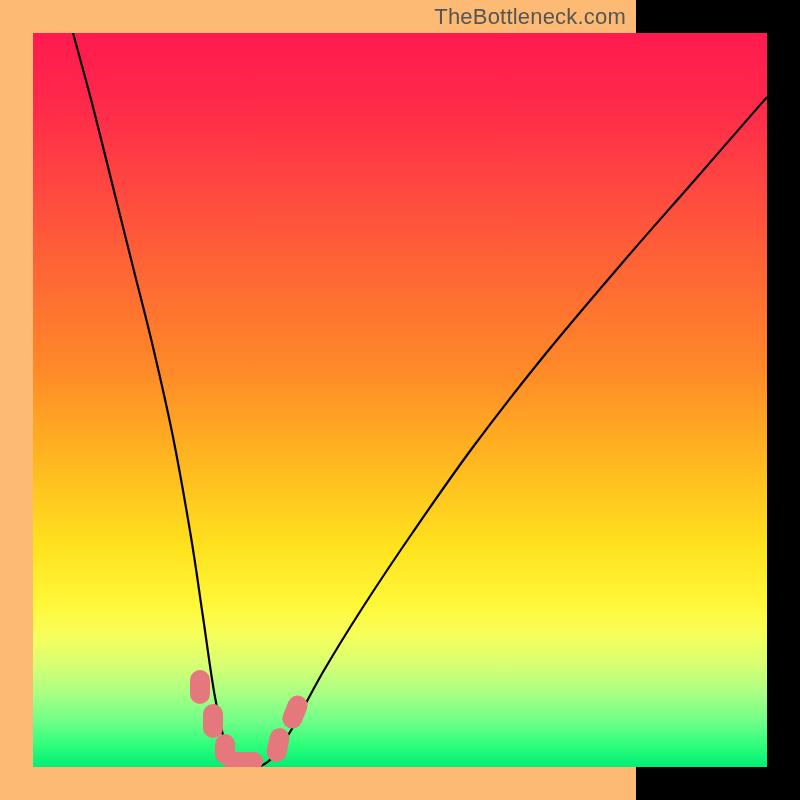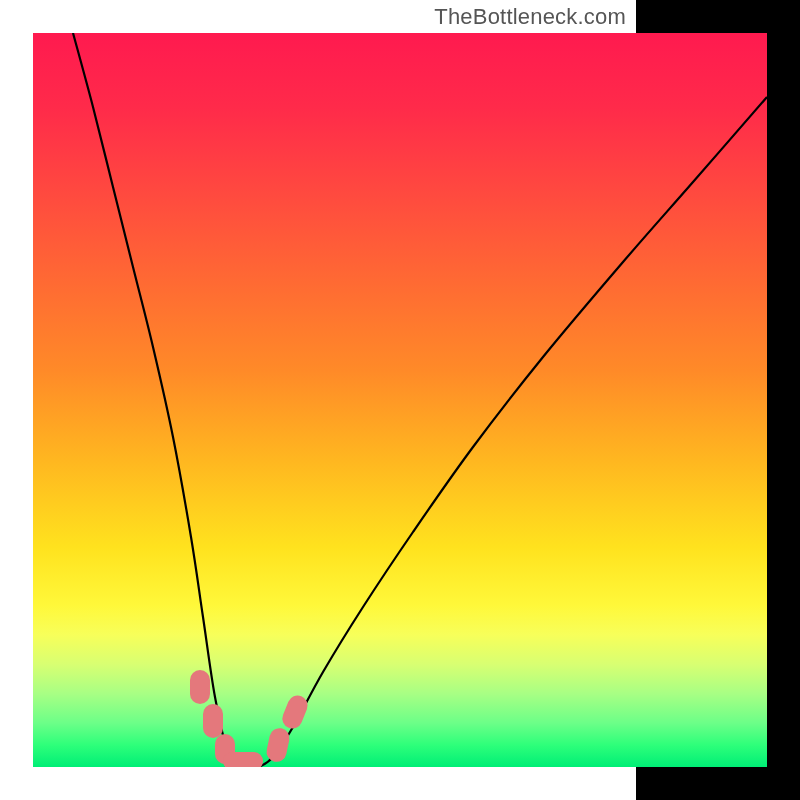--- a/index.html
+++ b/index.html
@@ -8,21 +8,21 @@
     width: 800px;
     height: 800px;
     background: #000;
     overflow: hidden;
     font-family: Arial, Helvetica, sans-serif;
   }
   .frame {
     position: relative;
     width: 636px;
     height: 800px;
-    background: #ffffff;
+    background: #fdba74;
   }
   .watermark {
     position: absolute;
     top: 4px;
     right: 10px;
     color: #555;
     font-size: 22px;
     letter-spacing: 0.2px;
     user-select: none;
   }

